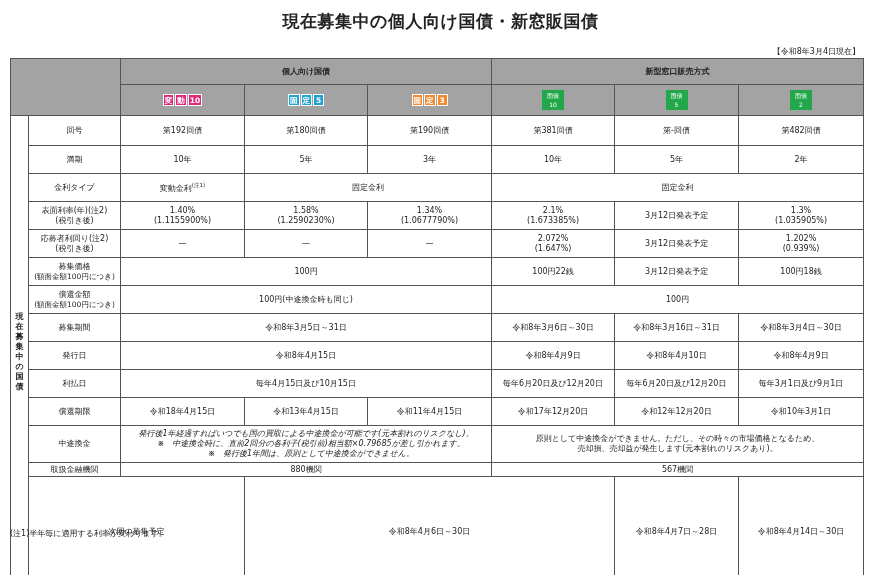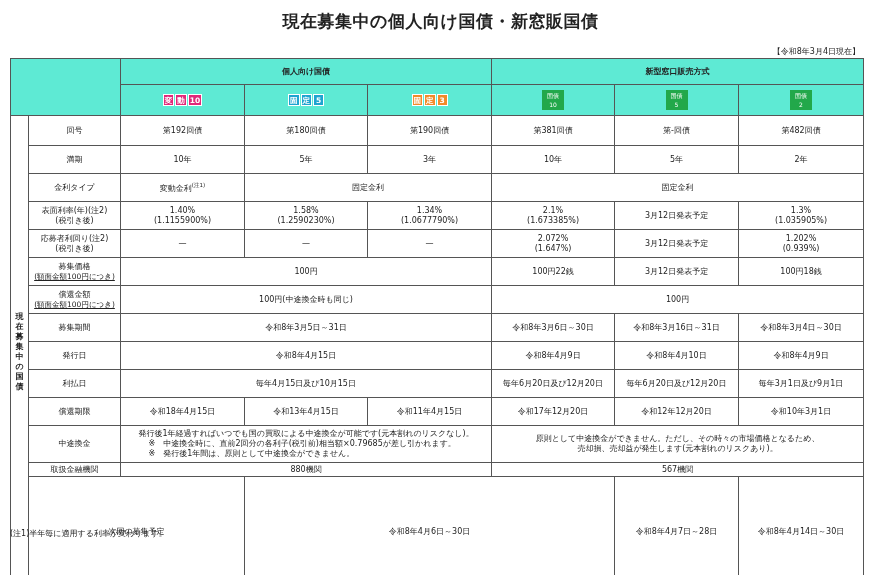--- a/index.html
+++ b/index.html
@@ -2,33 +2,33 @@
 <html><head>
 <meta charset="utf-8">
 <style>
   * { box-sizing: border-box; margin: 0; padding: 0; }
   html, body { width: 870px; height: 575px; background: #ffffff; overflow: hidden; }
   body { font-family: "DejaVu Sans", "Liberation Sans", sans-serif; color: #222; position: relative; }
   .title { position: absolute; left: 0; top: 10px; width: 870px; text-align: center; font-size: 17px; font-weight: bold; letter-spacing: 0.5px; padding-left: 11px; }
   .asof { position: absolute; right: 10px; top: 46px; font-size: 8px; color: #222; }
   table.main { position: absolute; left: 10px; top: 58px; width: 853px; border-collapse: collapse; table-layout: fixed; }
   table.main td { border: 1px solid #555; text-align: center; vertical-align: middle; font-size: 8px; line-height: 1.25; padding: 0 2px; overflow: hidden; }
-  .hdr { background: #5eead4; }
+  .hdr { background: #a3a3a3; }
   .grp { font-size: 9.5px; font-weight: bold; }
   .sidelbl { font-size: 7px; line-height: 1.15; font-weight: bold; width: 18px; }
   .sidelbl span { display: block; }
-  .sub { font-size: 7.5px; text-decoration: underline; }
+  .sub { font-size: 7.5px; }
   .sup { font-size: 5.5px; vertical-align: super; }
   .badge-row { display: inline-flex; gap: 1px; }
   .b { display: inline-block; height: 12px; min-width: 11px; padding: 0 1px; color: #fff; font-size: 7.5px; line-height: 12px; font-weight: bold; text-align: center; }
   .b.box { border: 1px solid #fff; outline: 0; }
   .gb { display: inline-block; width: 22px; height: 20px; background: #22a84a; color: #fff; font-size: 6px; line-height: 9px; padding-top: 1px; text-align: center; }
   .notes { position: absolute; left: 10px; top: 525px; font-size: 8px; line-height: 17px; }
   .notes .indent { padding-left: 22px; }
-  .redeem { text-align: left; display: inline-block; }
+  .redeem { text-align: center; display: inline-block; font-style: italic; }
 </style>
 </head>
 <body>
 
 <div class="title">現在募集中の個人向け国債・新窓販国債</div>
 <div class="asof">【令和8年3月4日現在】</div>
 
 <table class="main">
   <colgroup>
     <col style="width:18px">

